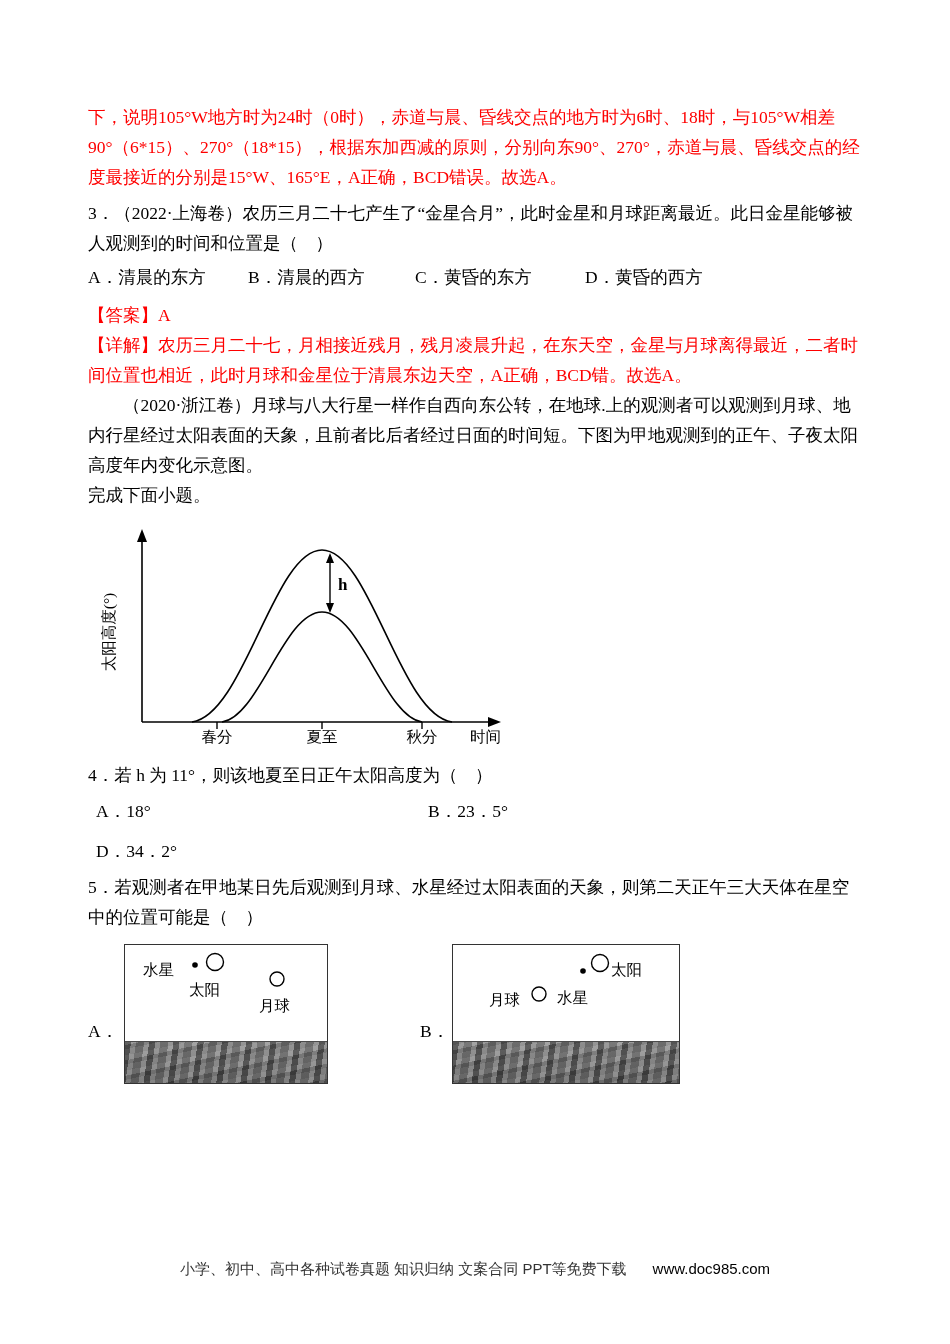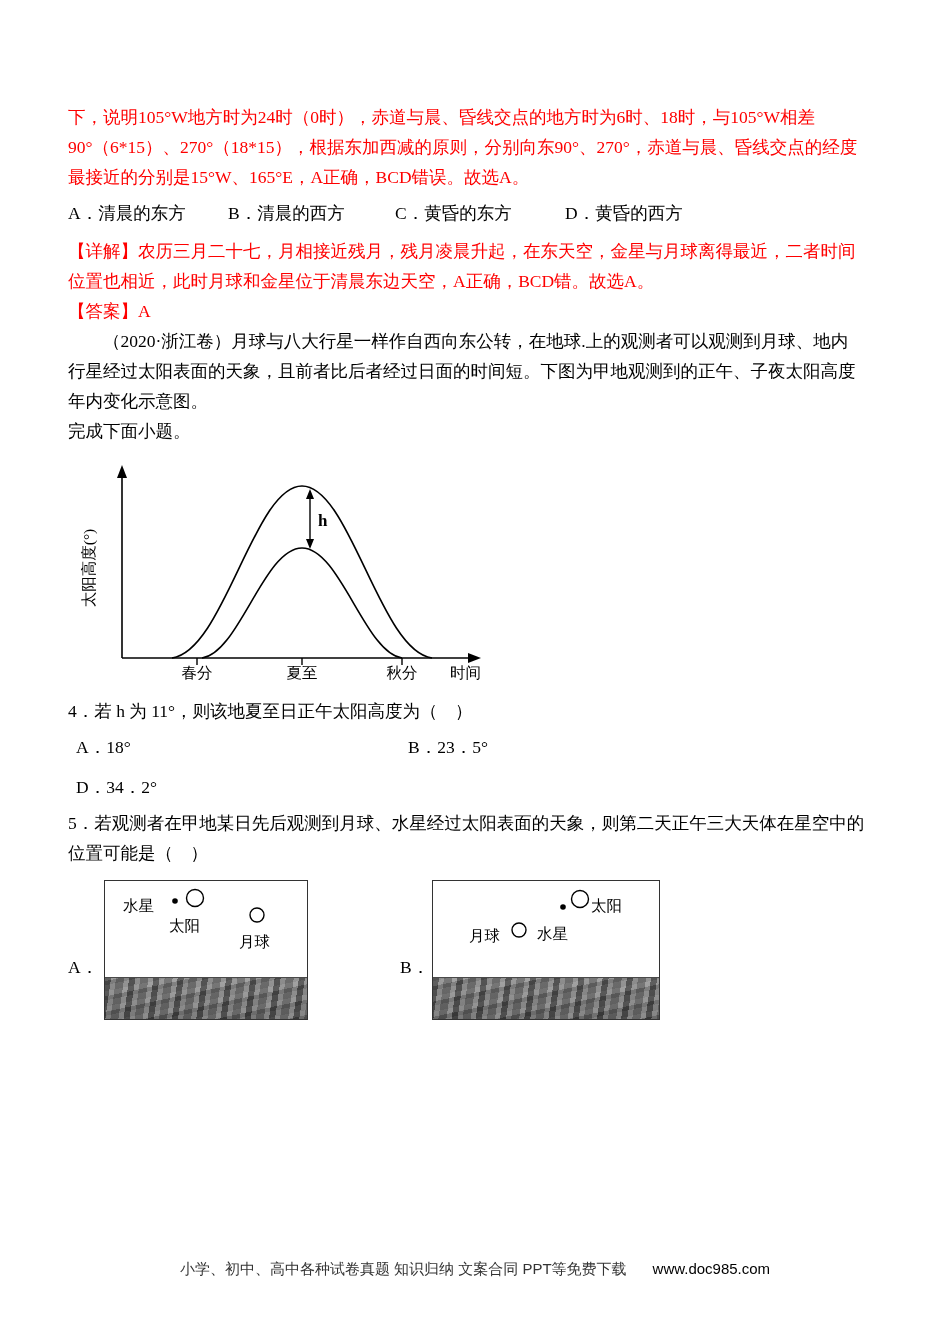--- a/index.html
+++ b/index.html
@@ -2,21 +2,21 @@
 <html><head>
 <meta charset="utf-8">
 <style>
   * { margin:0; padding:0; box-sizing:border-box; }
   html,body { background:#ffffff; }
   body {
     width:950px; height:1344px; position:relative; overflow:hidden;
     font-family:"Liberation Serif","DejaVu Serif",serif;
     color:#000;
   }
-  .content { padding:102px 85px 0 68px; font-size:17.5px; line-height:30px; }
+  .content { padding:102px 85px 0 88px; font-size:17.5px; line-height:30px; }
   p { margin:0; }
   .red { color:#fe0000; }
   .mb6 { margin-bottom:6px; }
   .mb4 { margin-bottom:4px; }
   .indent { text-indent:2em; }
 
   .opts-row {
     display:grid; grid-template-columns:160px 167px 170px 1fr;
     line-height:30px; margin:0 0 8px 0;
   }
@@ -56,30 +56,31 @@
   }
   .footer .site { color:#000000;text-align:center; }
 </style>
 </head>
 <body>
 
 <div class="content">
 
   <p class="red mb6">下，说明105°W地方时为24时（0时），赤道与晨、昏线交点的地方时为6时、18时，与105°W相差90°（6*15）、270°（18*15），根据东加西减的原则，分别向东90°、270°，赤道与晨、昏线交点的经度最接近的分别是15°W、165°E，A正确，BCD错误。故选A。</p>
 
+  <p class="mb4">3．（2022·上海卷）农历三月二十七产生了“金星合月”，此时金星和月球距离最近。此日金星能够被人观测到的时间和位置是（　）</p>
 
   <div class="opts-row">
     <span>A．清晨的东方</span>
     <span>B．清晨的西方</span>
     <span>C．黄昏的东方</span>
     <span>D．黄昏的西方</span>
   </div>
 
+  <p class="red">【答案】A</p>
   <p class="red">【详解】农历三月二十七，月相接近残月，残月凌晨升起，在东天空，金星与月球离得最近，二者时间位置也相近，此时月球和金星位于清晨东边天空，A正确，BCD错。故选A。</p>
-  <p class="red">【答案】A</p>
 
   <p class="indent">（2020·浙江卷）月球与八大行星一样作自西向东公转，在地球.上的观测者可以观测到月球、地内行星经过太阳表面的天象，且前者比后者经过日面的时间短。下图为甲地观测到的正午、子夜太阳高度年内变化示意图。</p>
   <p>完成下面小题。</p>
 
   <div class="chart-wrap">
     <svg width="430" height="225" viewBox="0 0 430 225">
 
       <line x1="48" y1="202" x2="48" y2="20" stroke="#000" stroke-width="1.6"></line>
       <polygon points="48,9 43,22 53,22" fill="#000"></polygon>
       <line x1="48" y1="202" x2="396" y2="202" stroke="#000" stroke-width="1.6"></line>

